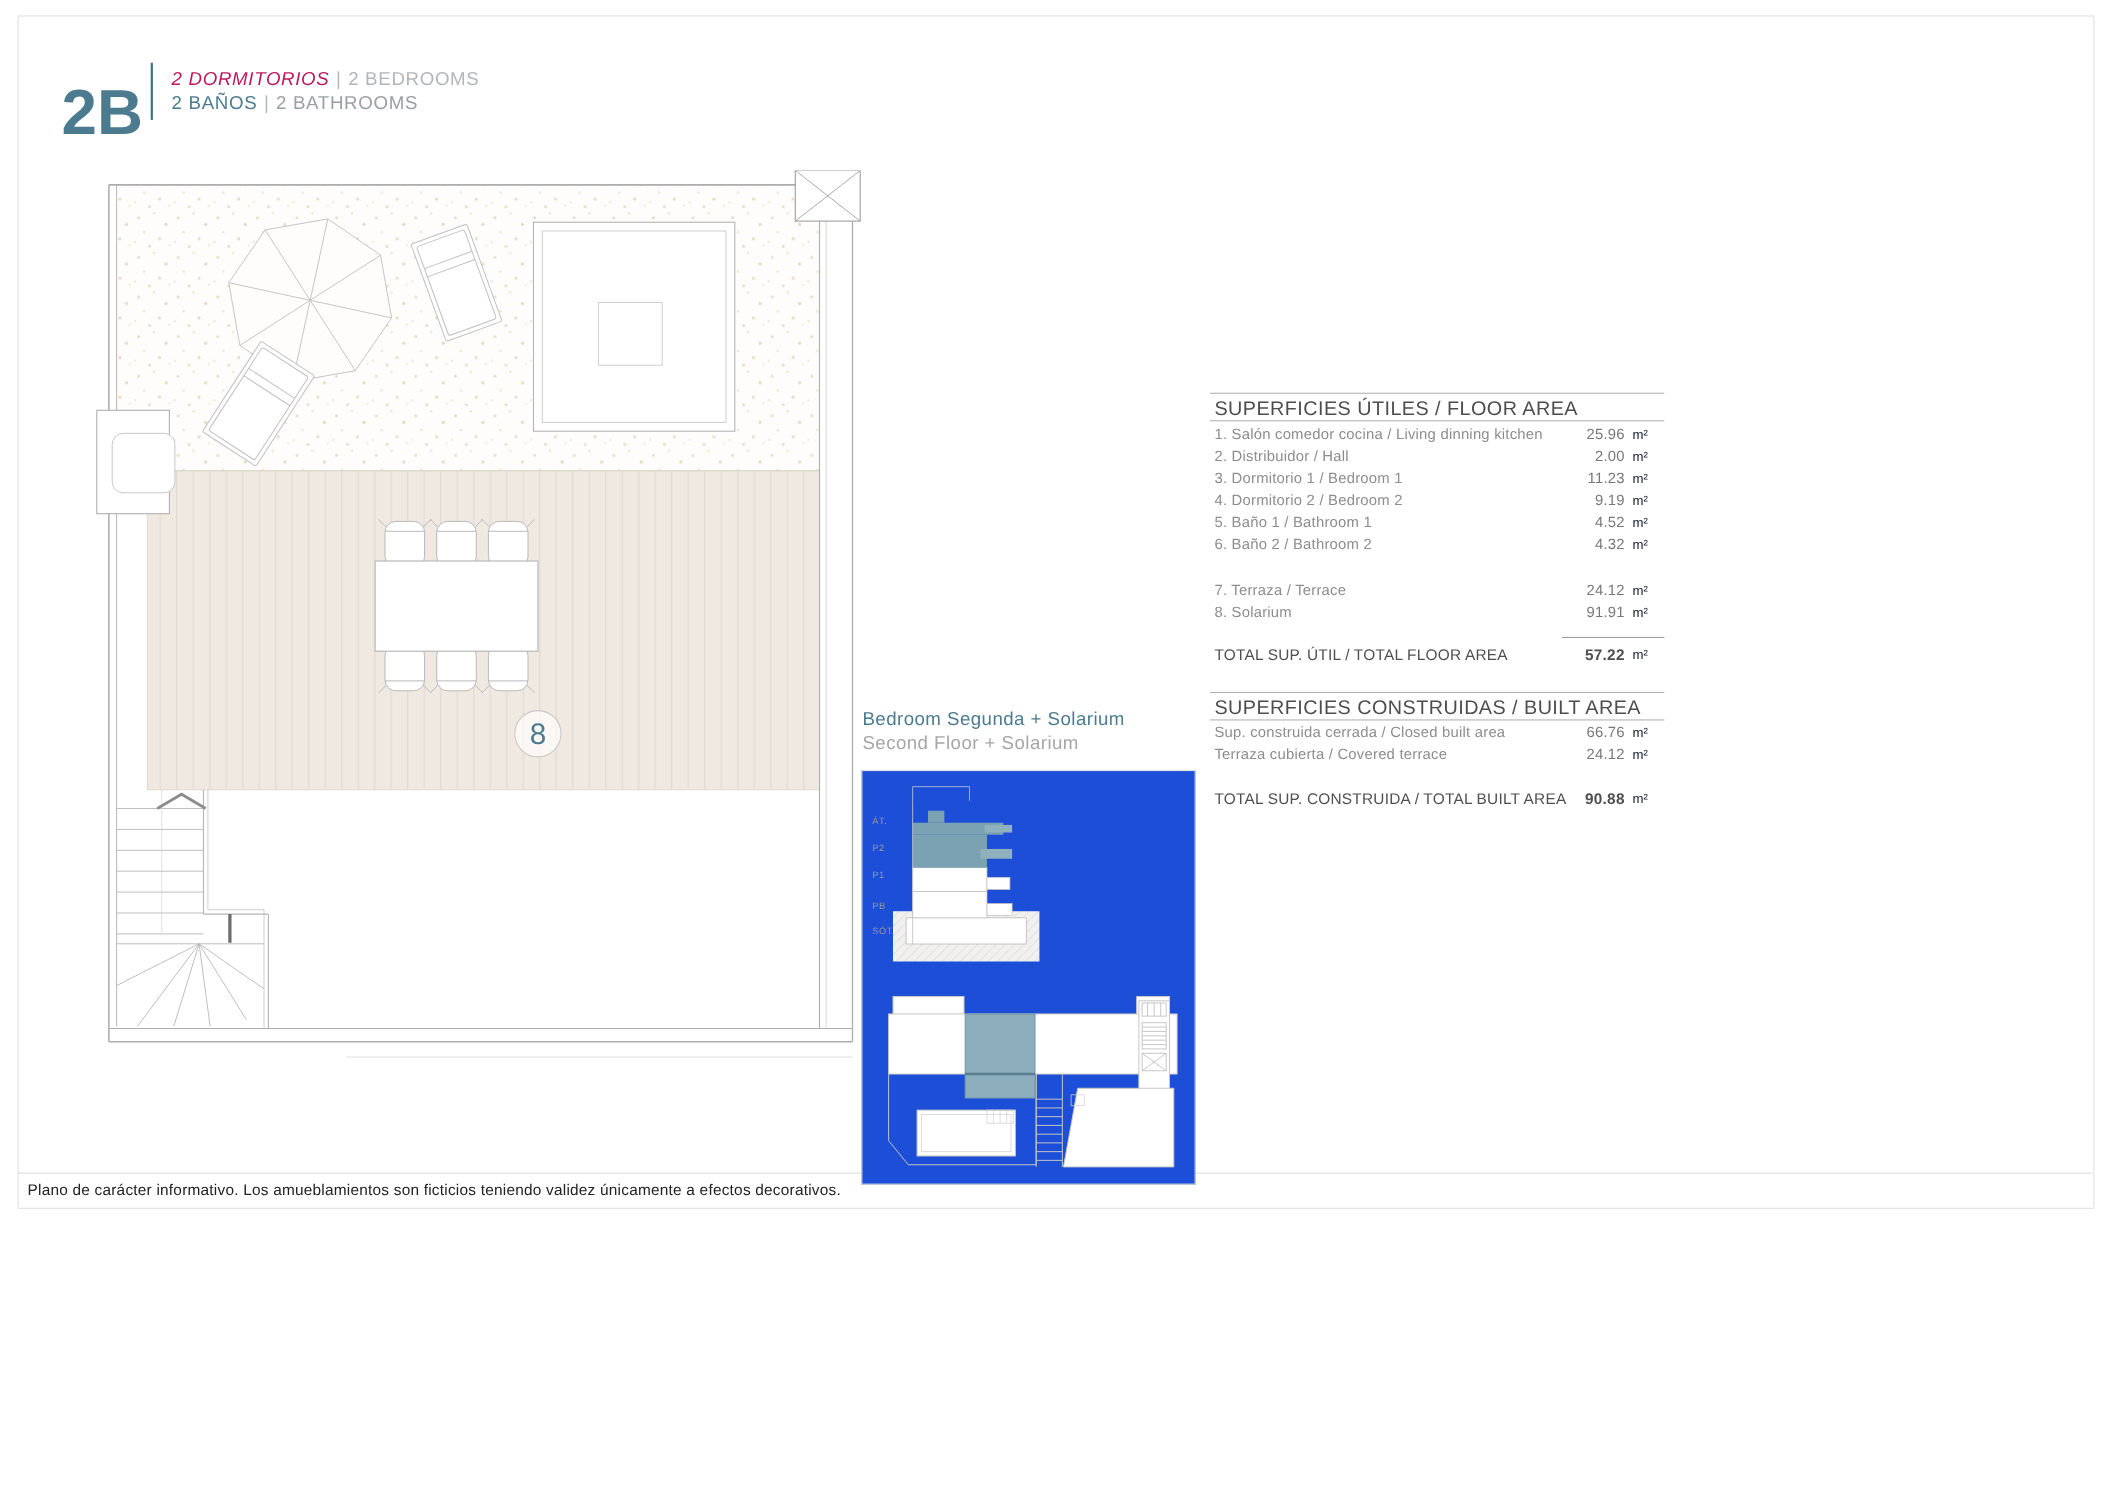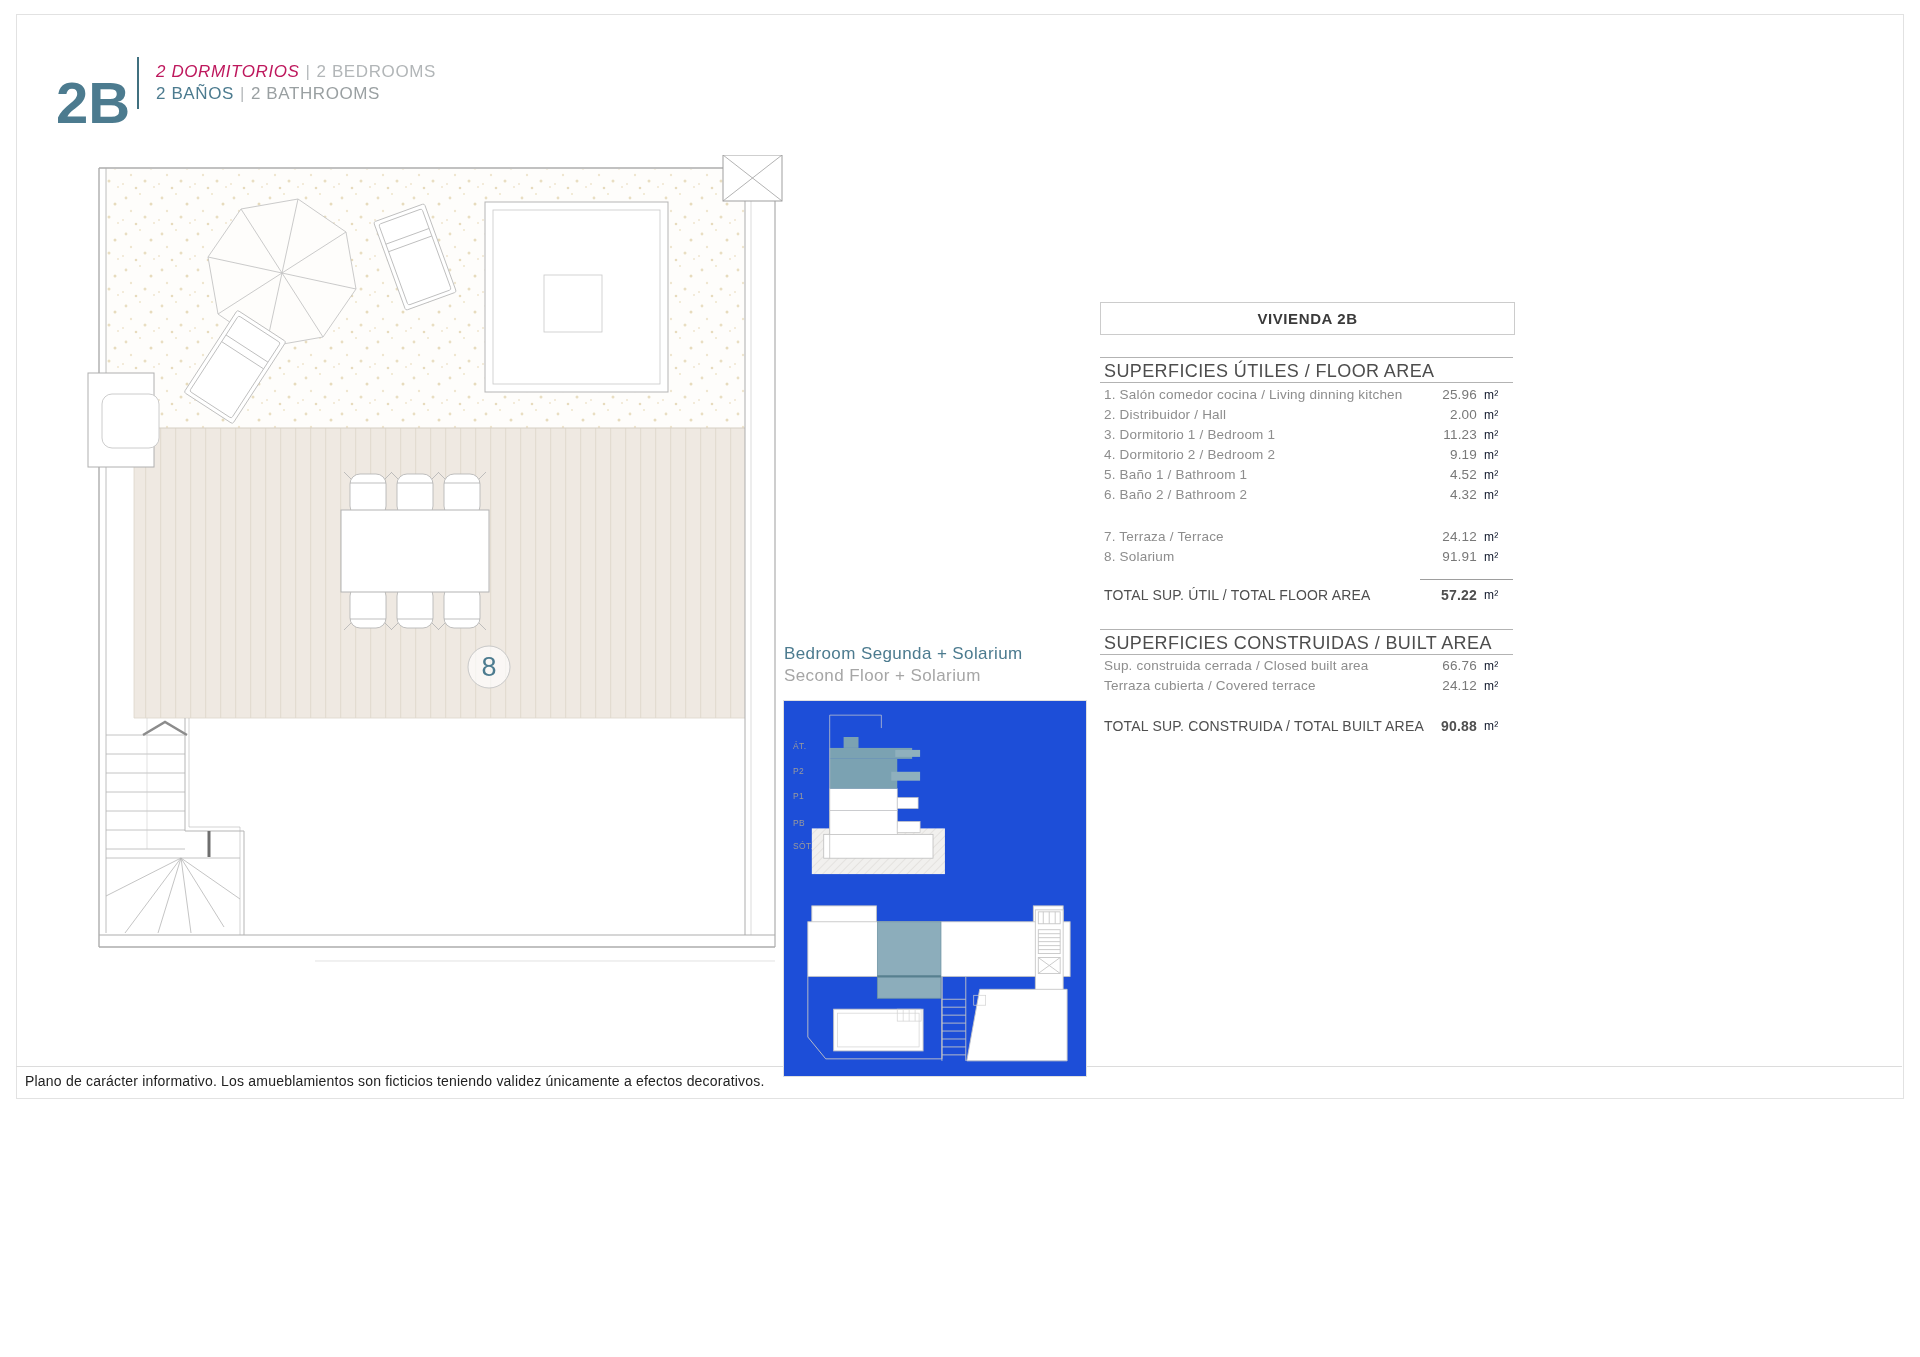--- a/index.html
+++ b/index.html
@@ -279,21 +279,20 @@
 
     <g>
       <rect x="94" y="222" width="64" height="77" fill="#8cadbb" stroke="#6f94a4" stroke-width="0.8"></rect>
       <line x1="94" y1="277" x2="158" y2="277" stroke="#57808f" stroke-width="2.2"></line>
     </g>
   </g>
 </svg>
 </div>
 
 <div class="abs tpanel">
-  <div class="abs tp-title">VIVIENDA 2B</div>
 
   <div class="abs hline" style="top:55px"></div>
   <div class="abs sec-h" style="top:59px">SUPERFICIES ÚTILES / FLOOR AREA</div>
   <div class="abs hline" style="top:80px"></div>
 
   <div class="abs trow" style="top:85px">
     <span class="lbl">1. Salón comedor cocina / Living dinning kitchen</span>
     <span class="val">25.96</span>
     <span class="unit">m²</span>
   </div>

